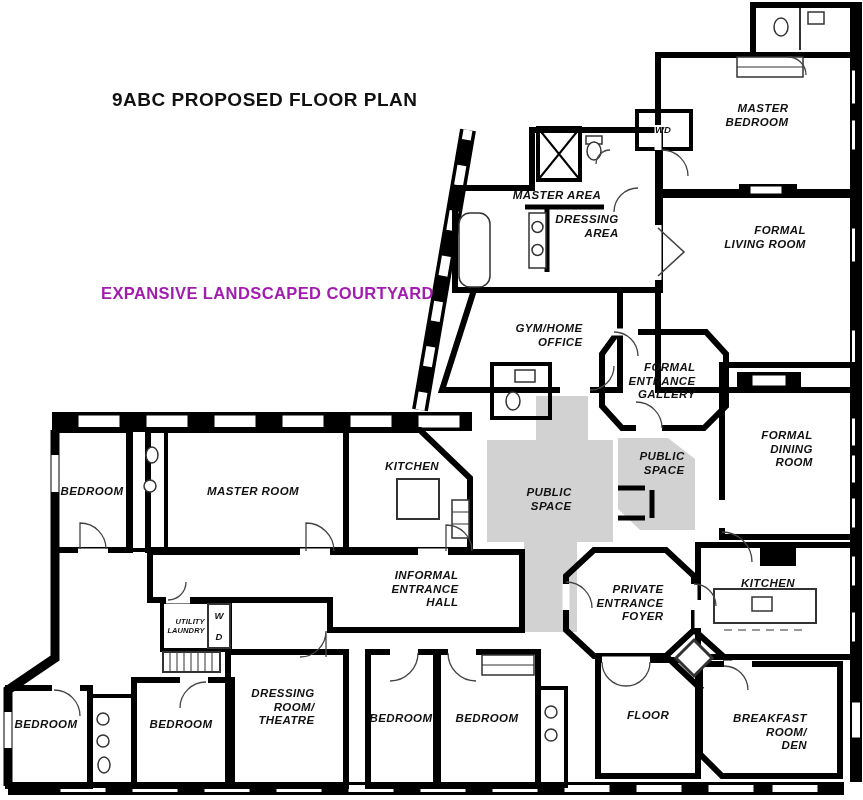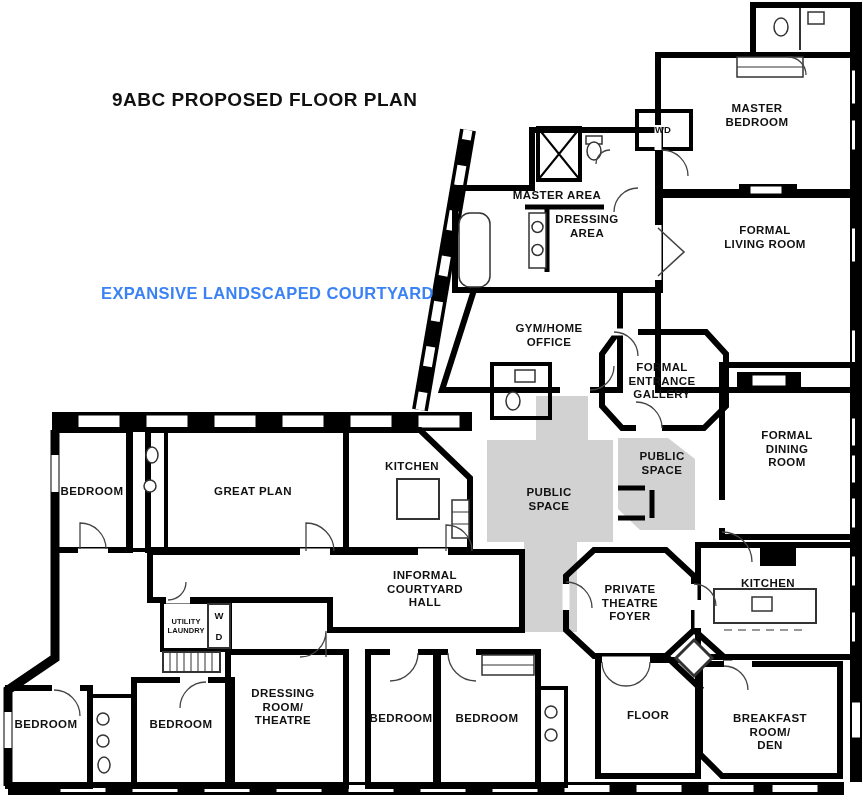--- a/index.html
+++ b/index.html
@@ -1,26 +1,26 @@
 <!DOCTYPE html>
 <html><head>
 <meta charset="utf-8">
 <style>
   html,body{margin:0;padding:0;background:#fff;}
   .plan{position:relative;width:863px;height:796px;background:#fff;overflow:hidden;
         font-family:"Liberation Sans",sans-serif;}
   .plan svg{position:absolute;left:0;top:0;}
-  .lbl{position:absolute;transform:translate(-50%,-50%);text-align:center;font-weight:bold;
-       font-size:11.5px;line-height:1.18;letter-spacing:0.4px;color:#111;white-space:pre-line;}
+  .lbl{position:absolute;transform:translate(-50%,-50%);text-align:right;font-weight:bold;
+       font-size:11.5px;line-height:1.18;letter-spacing:0.4px;color:#111;white-space:pre-line;font-style:italic;}
   .lbl.sm{font-size:7.5px;letter-spacing:0.1px;line-height:1.25;}
   .lbl.xs{font-size:9.5px;letter-spacing:0.2px;}
   .title{position:absolute;left:112px;top:89px;font-weight:bold;font-size:19px;
          letter-spacing:0.5px;color:#111;}
   .courtyard{position:absolute;left:101px;top:284px;font-weight:bold;font-size:16.5px;
-         letter-spacing:0.4px;color:#3b82f6;}
+         letter-spacing:0.4px;color:#a21caf;}
 </style>
 </head>
 <body>
 
 <div class="plan">
 
   <svg width="863" height="800" viewBox="0 0 863 800">
 
     <g fill="#d2d2d2" stroke="none">
       <rect x="536" y="396" width="52" height="46"></rect>
@@ -215,27 +215,27 @@
 ENTRANCE
 GALLERY</div>
   <div class="lbl" style="left:787px;top:449px">FORMAL
 DINING
 ROOM</div>
   <div class="lbl" style="left:662px;top:464px">PUBLIC
 SPACE</div>
   <div class="lbl" style="left:549px;top:500px">PUBLIC
 SPACE</div>
   <div class="lbl" style="left:412px;top:467px">KITCHEN</div>
-  <div class="lbl" style="left:253px;top:492px">GREAT PLAN</div>
+  <div class="lbl" style="left:253px;top:492px">MASTER ROOM</div>
   <div class="lbl" style="left:92px;top:492px">BEDROOM</div>
   <div class="lbl" style="left:425px;top:589px">INFORMAL
-COURTYARD
+ENTRANCE
 HALL</div>
   <div class="lbl" style="left:630px;top:603px">PRIVATE
-THEATRE
+ENTRANCE
 FOYER</div>
   <div class="lbl" style="left:768px;top:584px">KITCHEN</div>
   <div class="lbl sm" style="left:186px;top:626px">UTILITY
 LAUNDRY</div>
   <div class="lbl" style="left:283px;top:707px">DRESSING
 ROOM/
 THEATRE</div>
   <div class="lbl" style="left:46px;top:725px">BEDROOM</div>
   <div class="lbl" style="left:181px;top:725px">BEDROOM</div>
   <div class="lbl" style="left:401px;top:719px">BEDROOM</div>

